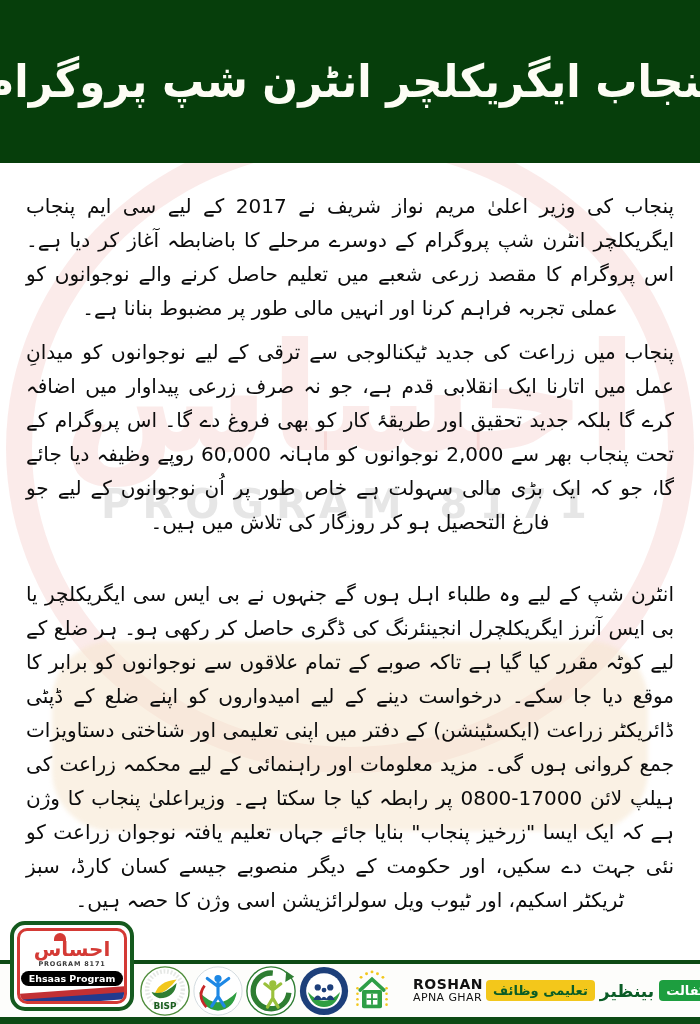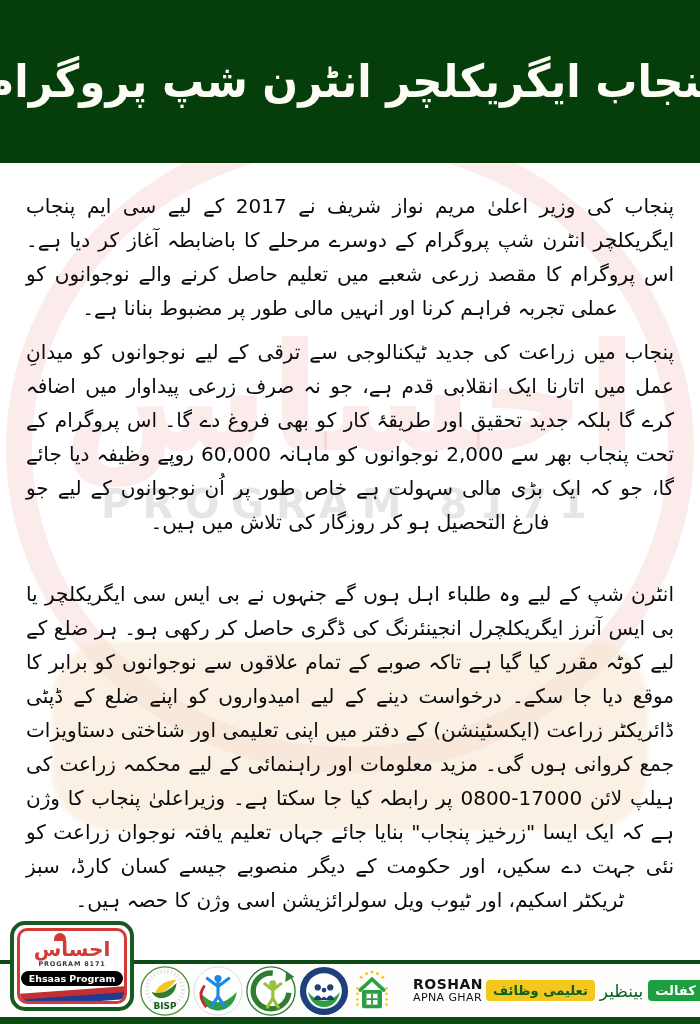--- a/index.html
+++ b/index.html
@@ -106,21 +106,21 @@
   .roshan{ display:flex; align-items:center; gap:21px; flex-shrink:0; }
   .roshan-text{ color:#111; line-height:1.05; }
   .roshan-l1{ font-size:14px; font-weight:bold; letter-spacing:0.5px; }
   .roshan-l2{ font-size:11px; font-weight:normal; letter-spacing:0.4px; }
 
   
   .benazir{
     display:flex; align-items:center; gap:5px; direction:rtl; flex-shrink:0;
   }
   .bn-name{
-    font-size:17px; font-weight:normal; color:var(--benazir-green, #0a5c26);
+    font-size:17px; font-weight:bold; color:var(--benazir-green, #0a5c26);
     white-space:nowrap;
   }
   .pill{
     font-size:13px; font-weight:bold; padding:3px 7px; border-radius:4px;
     white-space:nowrap;
   }
   .pill.green{ background:var(--kafalat-green, #1d9e3f); color:#fff; }
   .pill.yellow{ background:var(--wazaif-yellow, #f3c71b); color:var(--benazir-green, #0a5c26); }
 </style>
 </head>

